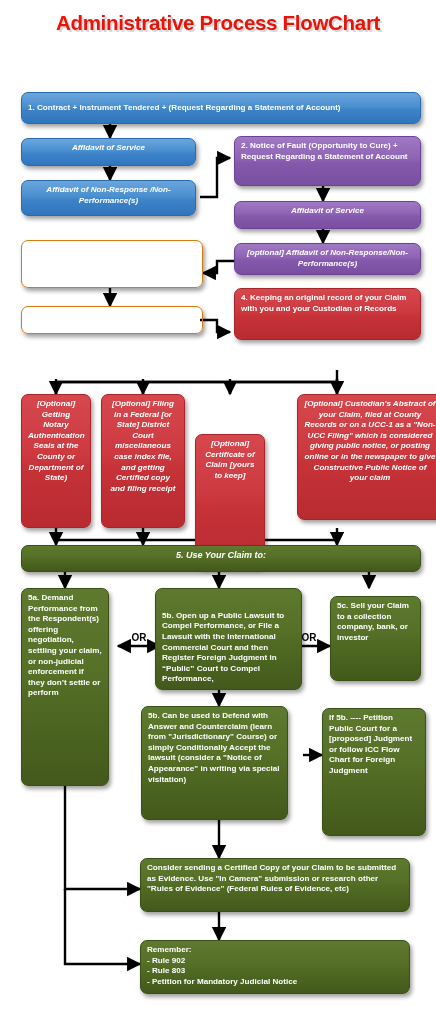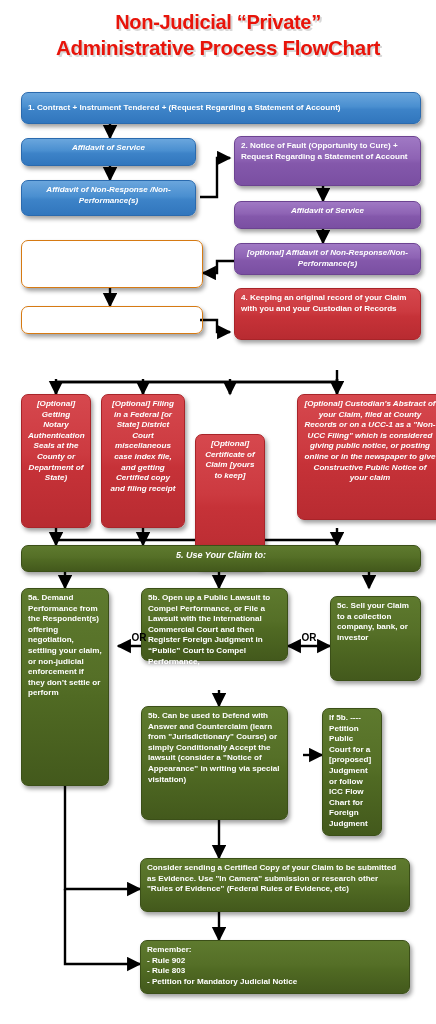--- a/index.html
+++ b/index.html
@@ -42,21 +42,20 @@
 
   svg.wires{position:absolute;left:0;top:0;width:436px;height:1024px;
             pointer-events:none;}
 </style>
 </head>
 <body>
 
 <div id="chart">
 
   <div class="title">
-    <span>Non-Judicial “Private”</span>
     <span class="l2">Administrative Process FlowChart</span>
   </div>
 
   <svg class="wires" viewBox="0 0 436 1024">
     <defs>
       <marker id="ah" markerWidth="7" markerHeight="7" refX="5.4" refY="3" orient="auto">
         <path d="M0,0 L6,3 L0,6 z" fill="#000"></path>
       </marker>
       <marker id="ah2" markerWidth="7" markerHeight="7" refX="0.6" refY="3" orient="auto">
         <path d="M6,0 L0,3 L6,6 z" fill="#000"></path>
@@ -176,33 +175,33 @@
   </div>
 
   <div class="node green c-center" style="left:21px;top:545px;width:400px;height:27px;">
     <span style="font-size:9px;">5. Use Your Claim to:</span>
   </div>
 
   <div class="node green c-left" style="left:21px;top:588px;width:88px;height:198px;">
     <span>5a. Demand Performance from the Respondent(s) offering negotiation, settling your claim, or non-judicial enforcement if they don’t settle or perform</span>
   </div>
 
-  <div class="node green c-left" style="left:141px;top:588px;width:147px;height:73px;">
+  <div class="node green c-left" style="left:155px;top:588px;width:147px;height:102px;align-items:flex-end;">
     <span>5b. Open up a Public Lawsuit to Compel Performance, or File a Lawsuit with the International Commercial Court and then Register Foreign Judgment in “Public” Court to Compel Performance,</span>
   </div>
 
   <div class="node green c-left" style="left:330px;top:596px;width:91px;height:85px;">
     <span>5c. Sell your Claim to a collection company, bank, or investor</span>
   </div>
 
   <div class="node green c-left" style="left:141px;top:706px;width:147px;height:114px;">
     <span>5b. Can be used to Defend with Answer and Counterclaim (learn from "Jurisdictionary" Course) or simply Conditionally Accept the lawsuit (consider a "Notice of Appearance" in writing via special visitation)</span>
   </div>
 
-  <div class="node green c-left" style="left:322px;top:708px;width:60px;height:128px;">
+  <div class="node green c-left" style="left:322px;top:708px;width:104px;height:128px;">
     <span>If 5b. ---- Petition Public Court for a [proposed] Judgment or follow ICC Flow Chart for Foreign Judgment</span>
   </div>
 
   <div class="node green c-left" style="left:140px;top:858px;width:270px;height:54px;">
     <span>Consider sending a Certified Copy of your Claim to be submitted as Evidence. Use "In Camera" submission or research other "Rules of Evidence" (Federal Rules of Evidence, etc)</span>
   </div>
 
   <div class="node green c-left" style="left:140px;top:940px;width:270px;height:54px;white-space:pre-line;">
     <span>Remember:
  - Rule 902

